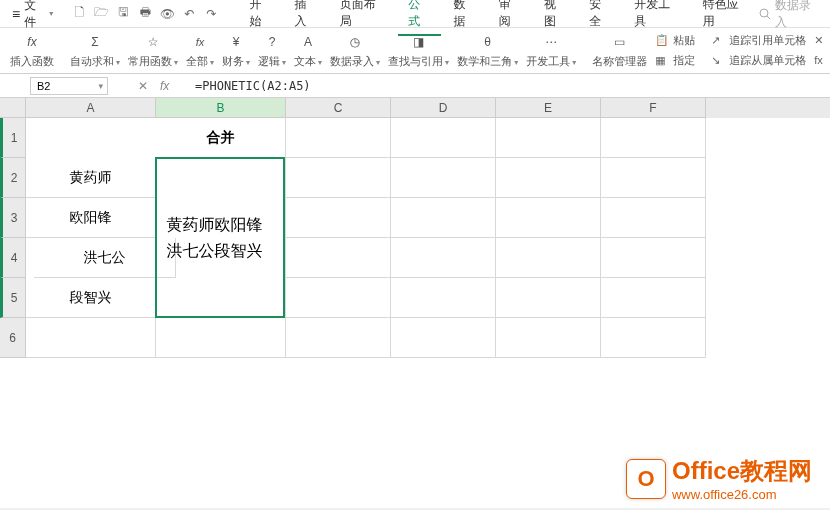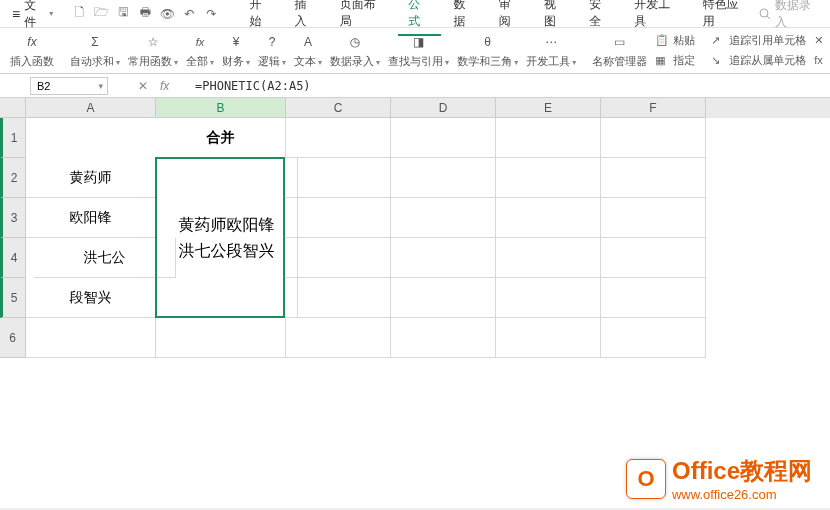--- a/index.html
+++ b/index.html
@@ -427,21 +427,21 @@
   <div class="cells">
 
     <div class="cell" style="left:0;top:40px;width:130px;height:40px">黄药师</div>
 
     <div class="cell header-cell" style="left:130px;top:0;width:130px;height:40px">合并</div>
     <div class="cell" style="left:0;top:80px;width:130px;height:40px">欧阳锋</div>
     <div class="cell" style="left:8px;top:120px;width:142px;height:40px">洪七公</div>
     <div class="cell" style="left:0;top:160px;width:130px;height:40px">段智兴</div>
     <div class="cell" style="left:0;top:200px;width:130px;height:40px"></div>
 
-    <div class="cell" style="left:130px;top:40px;width:142px;height:160px">
+    <div class="cell" style="left:118px;top:40px;width:142px;height:160px">
       <div class="merge-content">
         <span>黄药师欧阳锋</span><br>
         <span>洪七公段智兴</span>
       </div>
     </div>
     <div class="cell" style="left:130px;top:200px;width:130px;height:40px"></div>
 
     <div class="cell" style="left:260px;top:0;width:105px;height:40px"></div>
     <div class="cell" style="left:365px;top:0;width:105px;height:40px"></div>
     <div class="cell" style="left:470px;top:0;width:105px;height:40px"></div>

